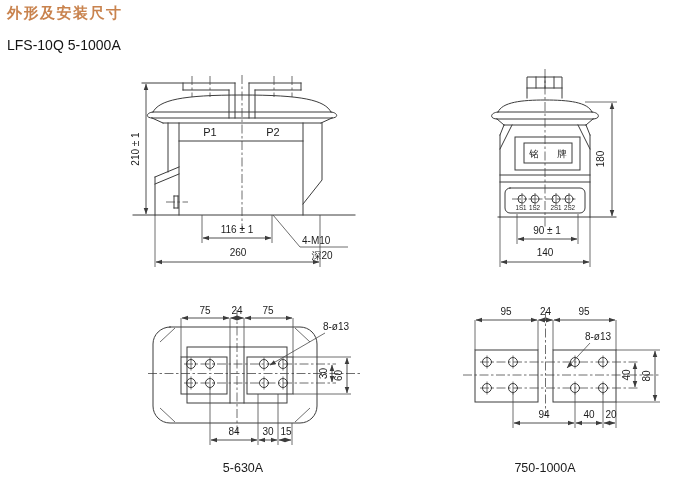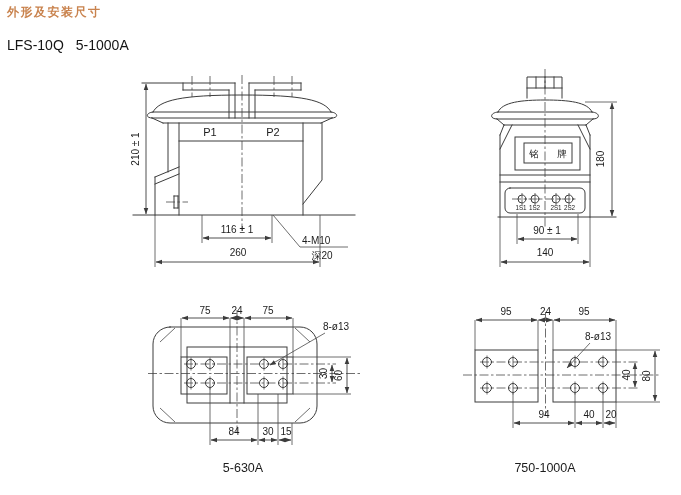--- a/index.html
+++ b/index.html
@@ -1,21 +1,21 @@
 <!DOCTYPE html>
 <html><head>
 <meta charset="utf-8">
 <style>
   html,body{margin:0;padding:0;}
   body{width:681px;height:495px;background:#ffffff;position:relative;
        font-family:"Liberation Sans",sans-serif;overflow:hidden;}
-  .title{position:absolute;left:7px;top:4px;font-size:12px;font-weight:bold;
+  .title{position:absolute;left:7px;top:4px;font-size:15px;font-weight:bold;
          color:#c9834e;letter-spacing:1.5px;}
   .model{position:absolute;left:7px;top:37px;font-size:14px;color:#141414;}
-  .model .range{margin-left:12px;}
+  .model .range{margin-left:4px;}
   svg{position:absolute;overflow:visible;}
   svg text{fill:#1c1c1c;font-family:"Liberation Sans",sans-serif;font-size:10px;}
   .ln{stroke:#3c3c3c;fill:none;stroke-width:1;stroke-linecap:square;}
   .thin{stroke:#4a4a4a;fill:none;stroke-width:.8;}
   .cl{stroke:#4a4a4a;fill:none;stroke-width:.8;stroke-dasharray:9 2.5 2.5 2.5;}
   .dim{stroke:#3c3c3c;fill:none;stroke-width:.9;}
   .mid{text-anchor:middle;}
   .tiny{font-size:6.3px;text-anchor:middle;}
   .cjk{font-size:9.5px;text-anchor:middle;}
   .cap{font-size:12.5px;text-anchor:middle;}

